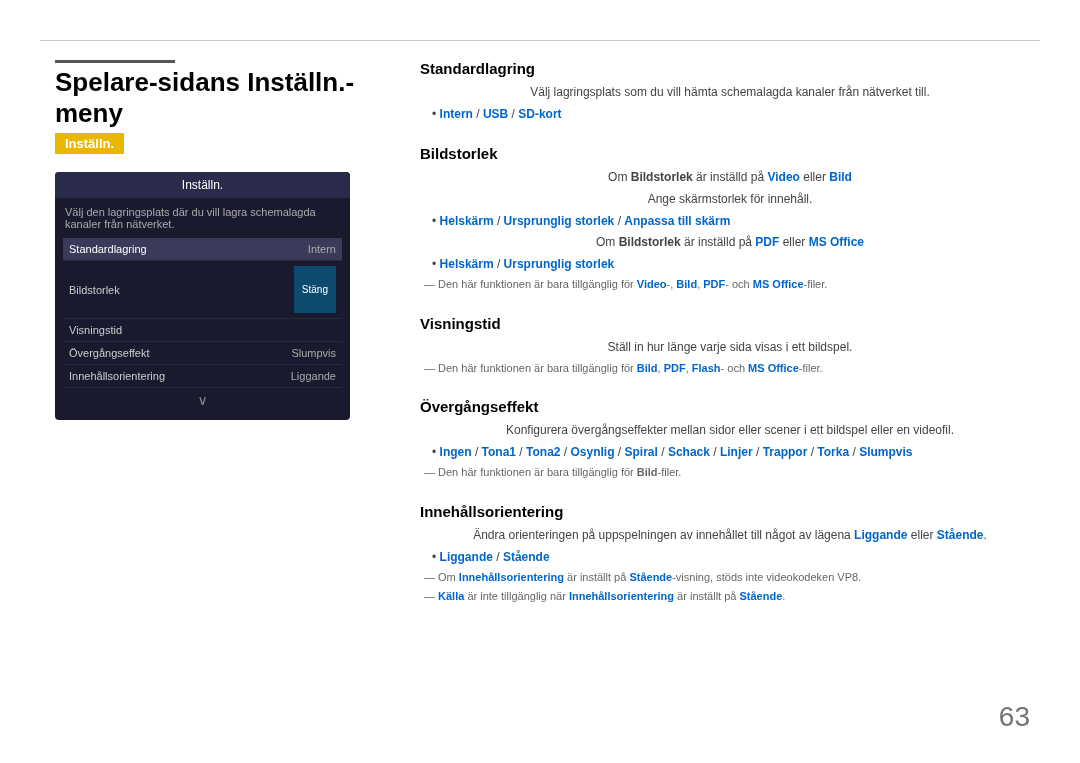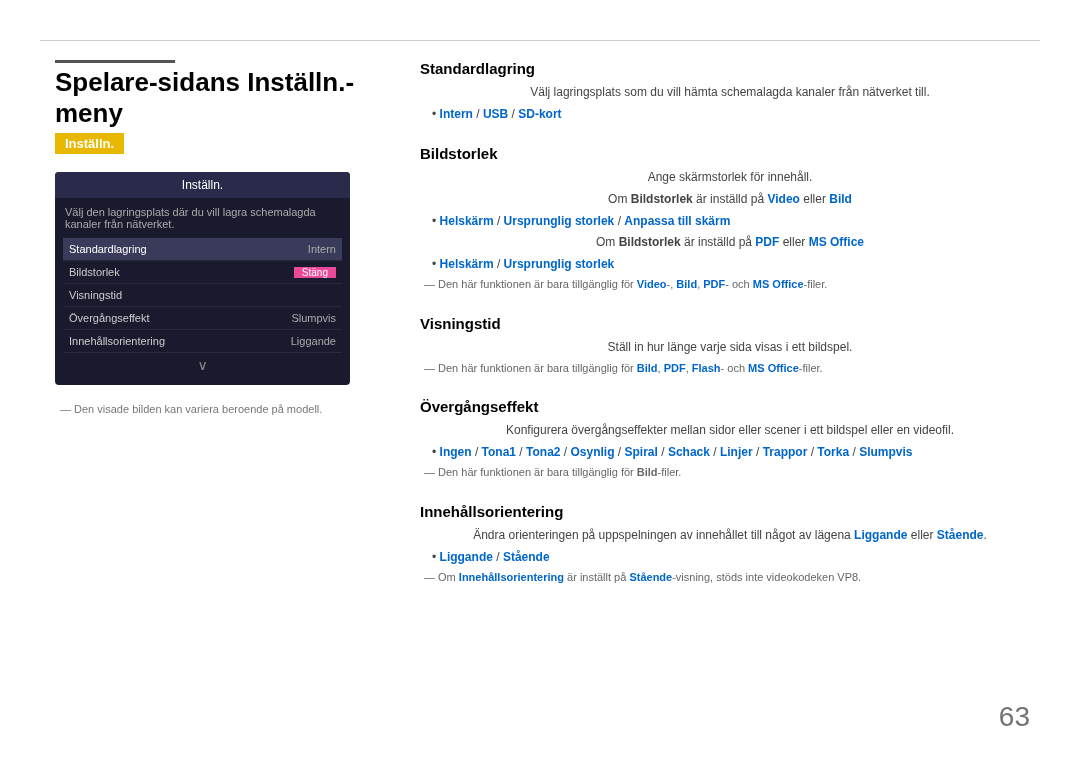--- a/index.html
+++ b/index.html
@@ -106,24 +106,24 @@
       background: #3a3a5a;
       color: #fff;
     }
 
     .menu-item .value {
       color: #aaa;
       font-size: 11px;
     }
 
     .menu-item .btn {
-      background: #ec4899;
+      background: #0c4a6e;
       color: #fff;
       border: none;
-      padding: 0 8px;
+      padding: 18px 8px;
       font-size: 10px;
       cursor: pointer;
     }
 
     .device-chevron {
       text-align: center;
       color: #888;
       padding: 4px;
       font-size: 14px;
     }
@@ -224,37 +224,36 @@
         <span class="value">Slumpvis</span>
       </div>
       <div class="menu-item">
         <span>Innehållsorientering</span>
         <span class="value">Liggande</span>
       </div>
       <div class="device-chevron">∨</div>
     </div>
   </div>
 
-  <div class="footnote">Den visade bilden kan variera beroende på modell.</div>
 </div>
 
 <div class="right-column">
 
   <div class="section">
     <div class="section-title">Standardlagring</div>
     <div class="section-text">Välj lagringsplats som du vill hämta schemalagda kanaler från nätverket till.</div>
     <div class="bullet-item">
       <span class="blue">Intern</span> / <span class="blue">USB</span> / <span class="blue">SD-kort</span>
     </div>
   </div>
 
   <div class="section">
     <div class="section-title">Bildstorlek</div>
+    <div class="section-text">Om <span class="bold">Bildstorlek</span> är inställd på <span class="bold blue">Video</span> eller <span class="bold blue">Bild</span></div>
     <div class="section-text">Ange skärmstorlek för innehåll.</div>
-    <div class="section-text">Om <span class="bold">Bildstorlek</span> är inställd på <span class="bold blue">Video</span> eller <span class="bold blue">Bild</span></div>
     <div class="bullet-item">
       <span class="blue">Helskärm</span> / <span class="blue">Ursprunglig storlek</span> / <span class="blue">Anpassa till skärm</span>
     </div>
     <div class="section-text">Om <span class="bold">Bildstorlek</span> är inställd på <span class="bold blue">PDF</span> eller <span class="bold blue">MS Office</span></div>
     <div class="bullet-item">
       <span class="blue">Helskärm</span> / <span class="blue">Ursprunglig storlek</span>
     </div>
     <div class="section-note">Den här funktionen är bara tillgänglig för <span class="bold blue">Video</span>-, <span class="bold blue">Bild</span>, <span class="bold blue">PDF</span>- och <span class="bold blue">MS Office</span>-filer.</div>
   </div>
 
@@ -273,17 +272,18 @@
     <div class="section-note">Den här funktionen är bara tillgänglig för <span class="bold">Bild</span>-filer.</div>
   </div>
 
   <div class="section">
     <div class="section-title">Innehållsorientering</div>
     <div class="section-text">Ändra orienteringen på uppspelningen av innehållet till något av lägena <span class="bold blue">Liggande</span> eller <span class="bold blue">Stående</span>.</div>
     <div class="bullet-item">
       <span class="blue">Liggande</span> / <span class="blue">Stående</span>
     </div>
     <div class="section-note">Om <span class="bold blue">Innehållsorientering</span> är inställt på <span class="bold blue">Stående</span>-visning, stöds inte videokodeken VP8.</div>
+    <div class="section-note"><span class="bold blue">Källa</span> är inte tillgänglig när <span class="bold blue">Innehållsorientering</span> är inställt på <span class="bold blue">Stående</span>.</div>
   </div>
 
 </div>
 
 <div class="page-number">63</div>
 
 </body></html>

